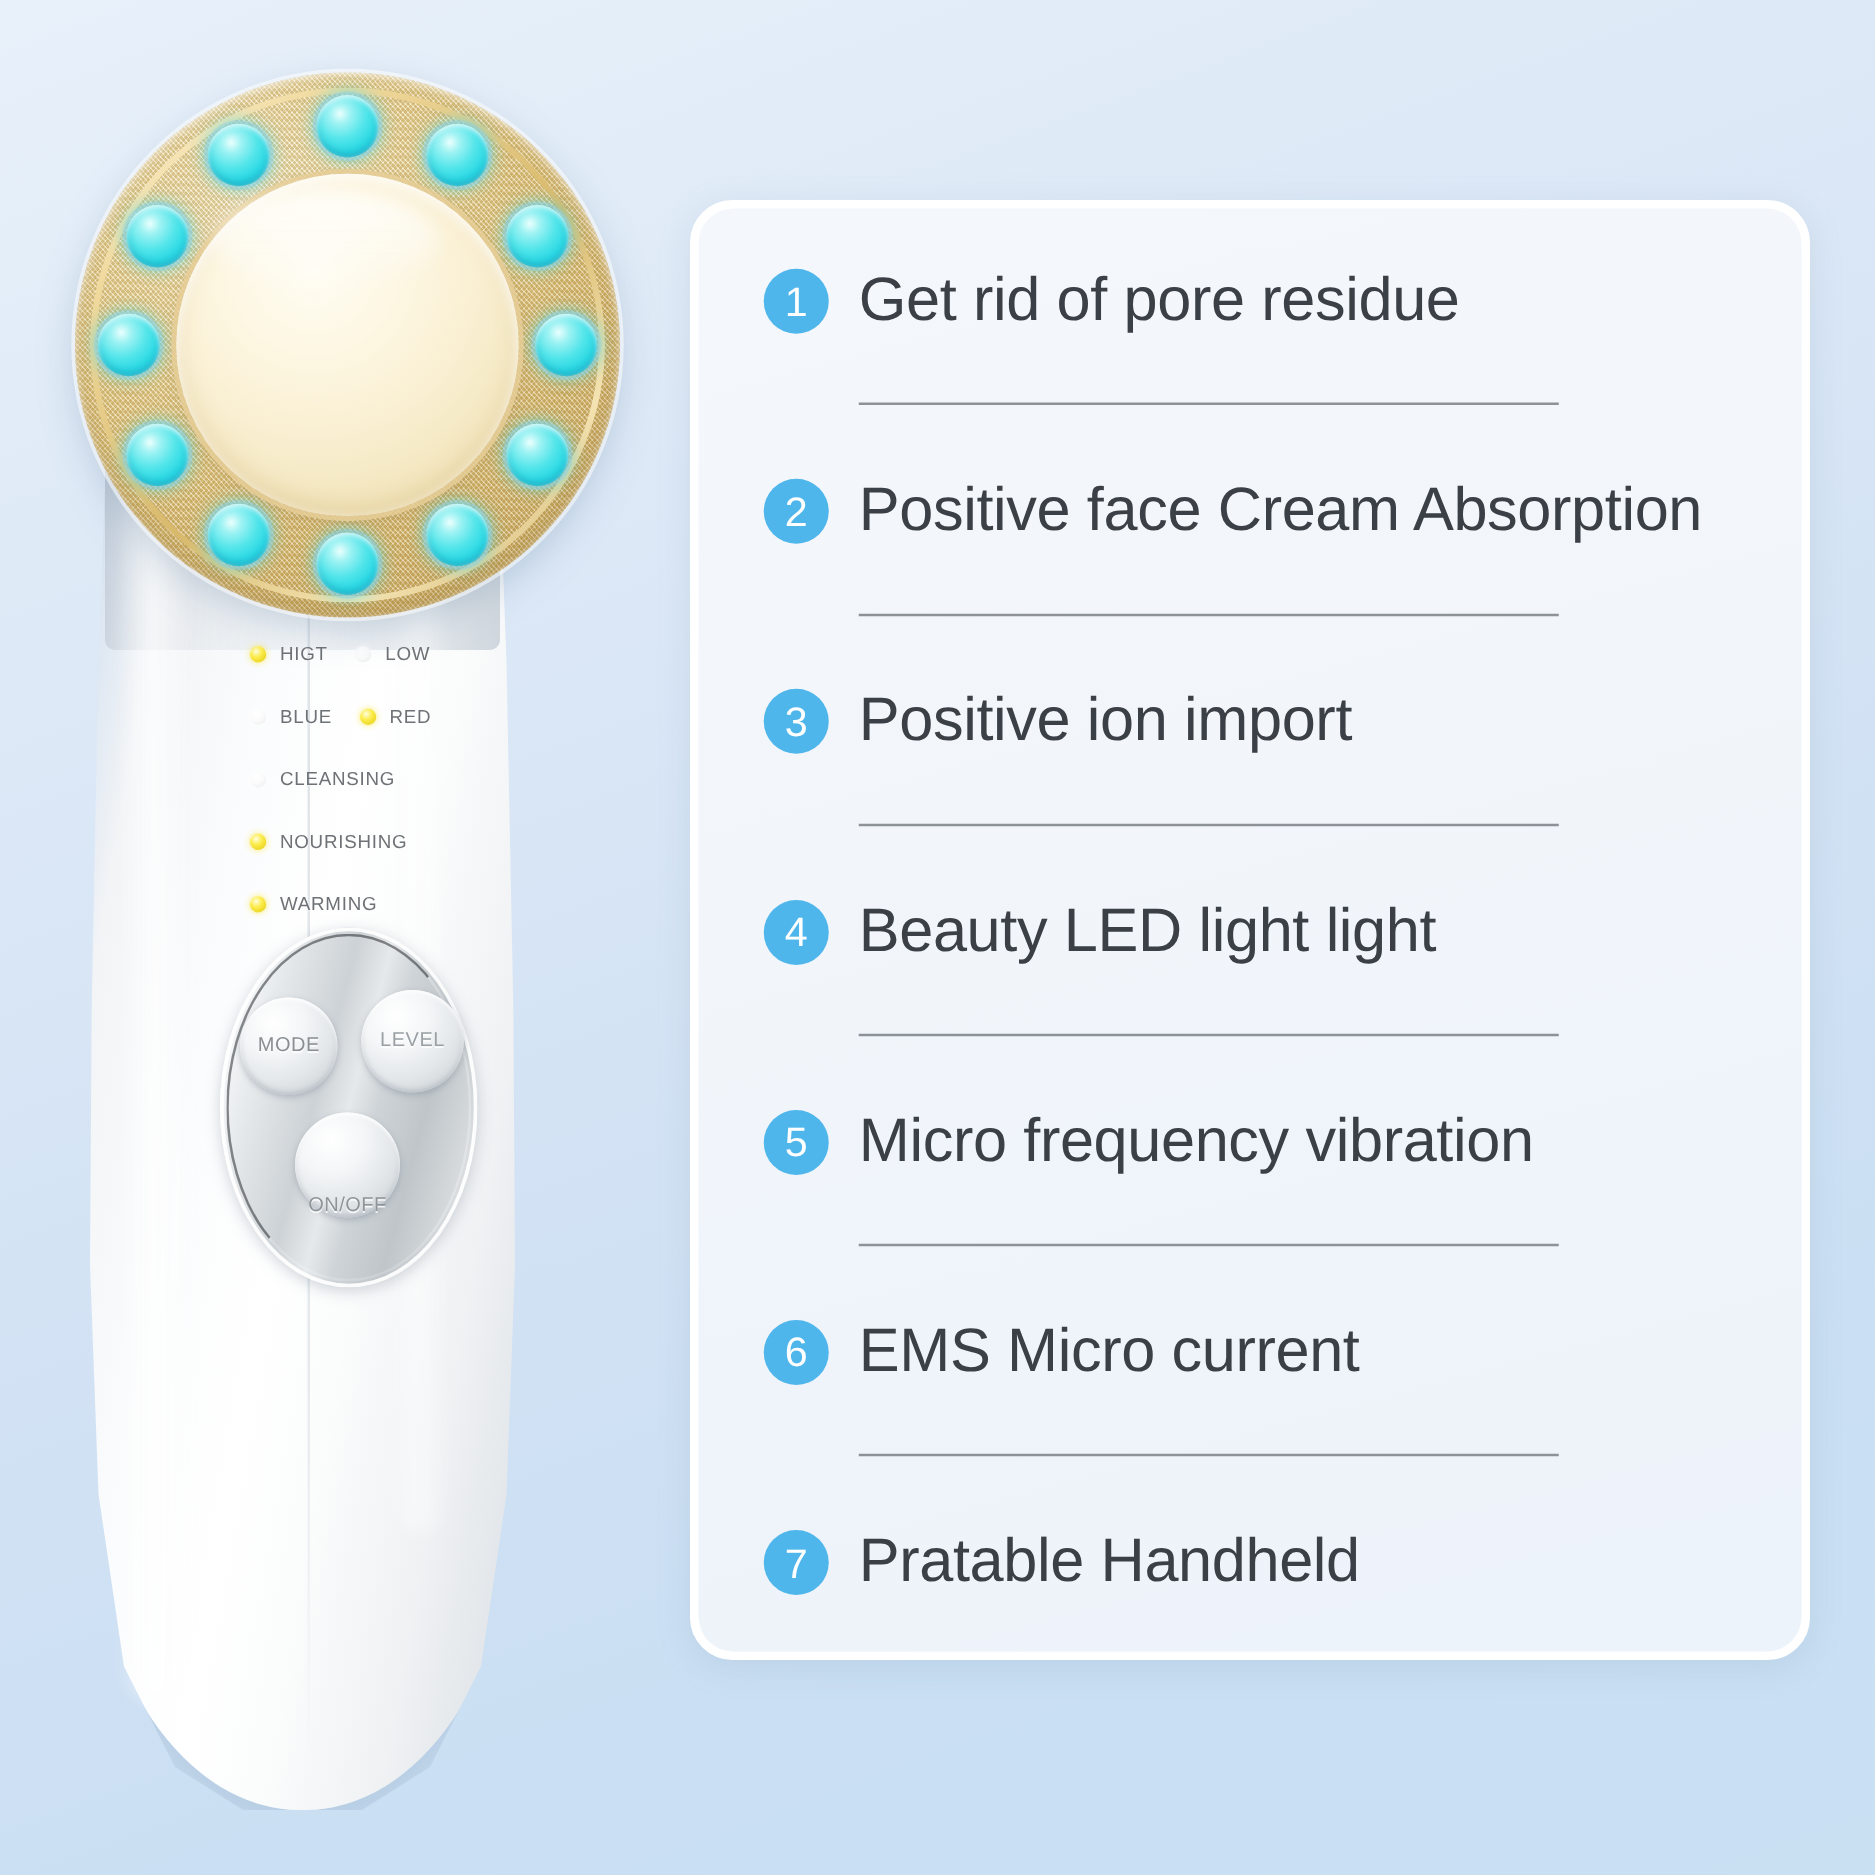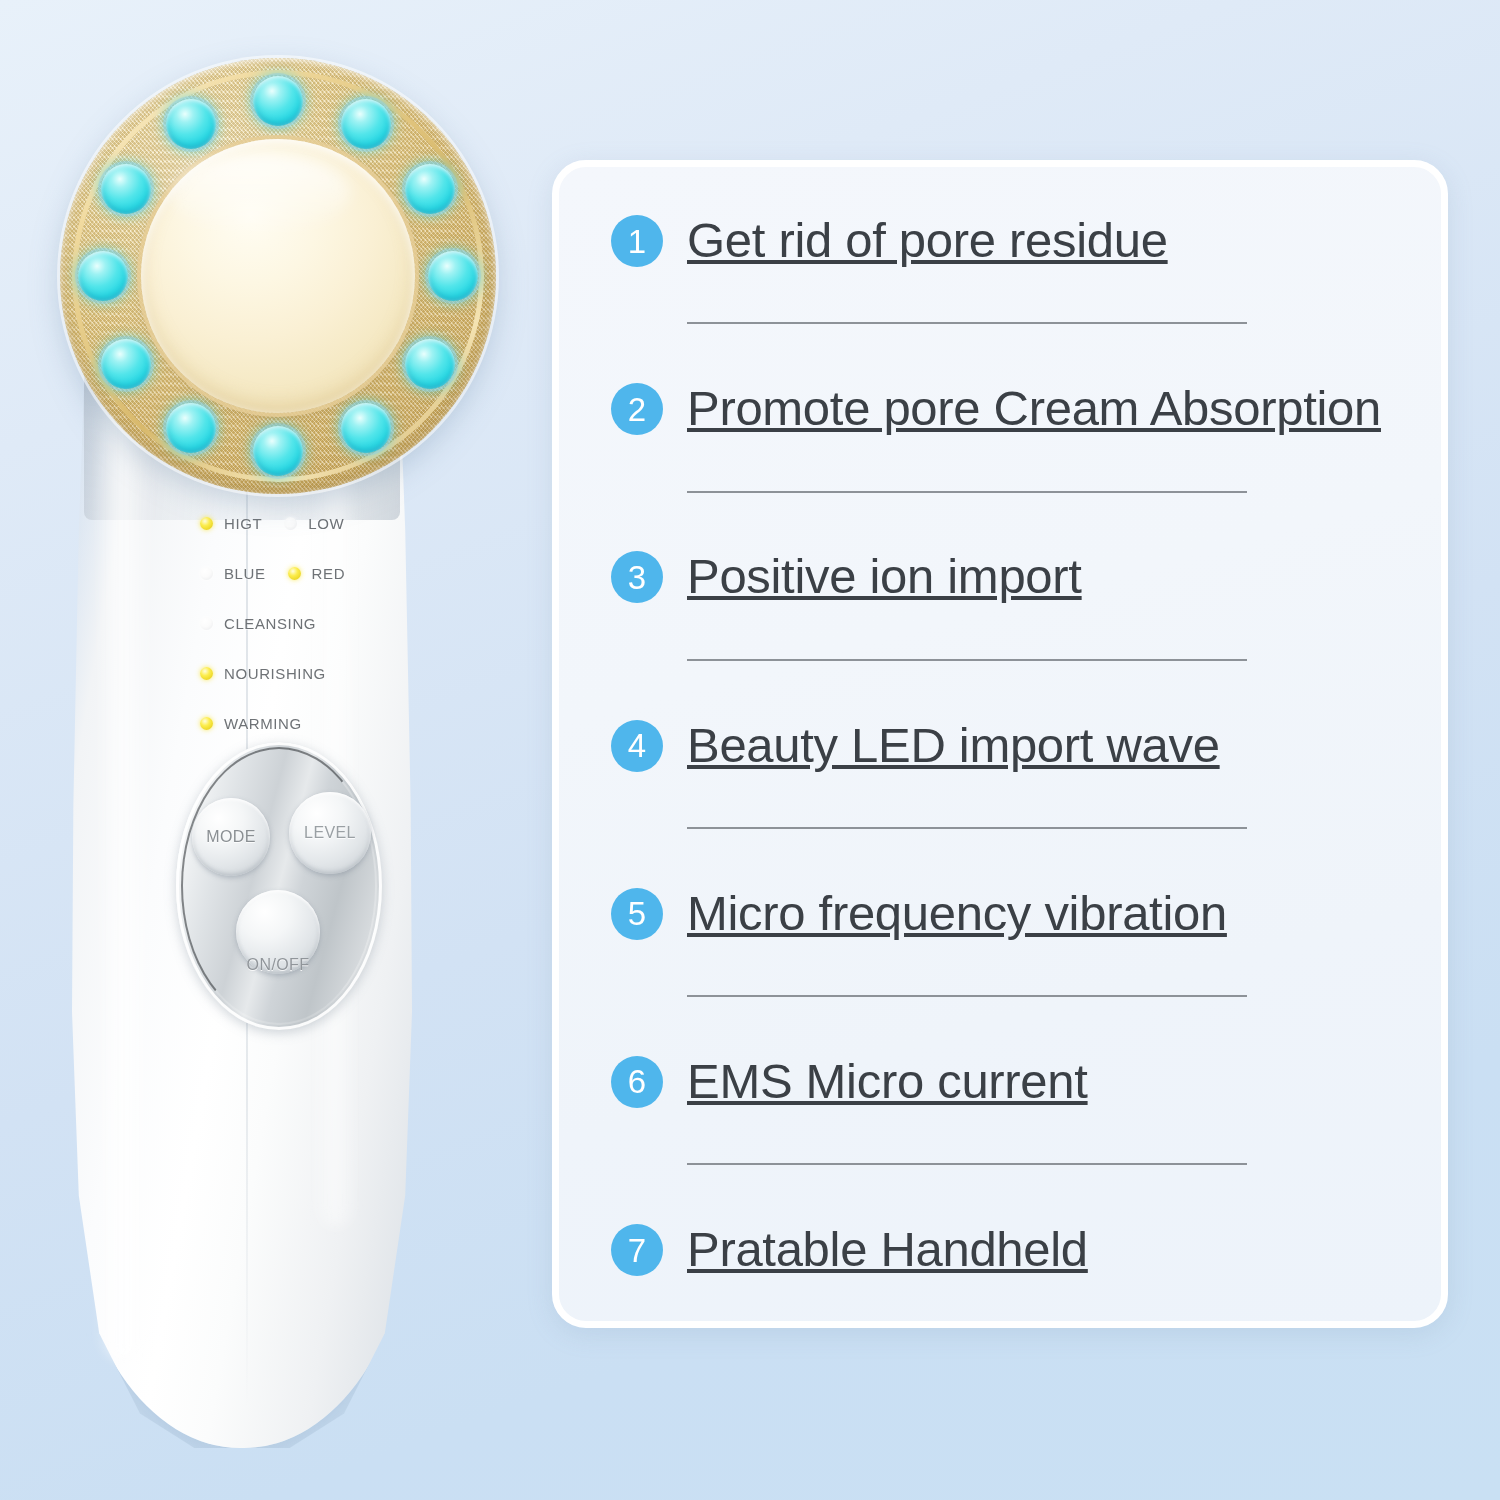--- a/index.html
+++ b/index.html
@@ -332,21 +332,20 @@
     margin-right: 24px;
   }
   .feat-text {
     font-size: 49px;
     line-height: 1.20;
     color: #3b4046;
     font-family: "Liberation Sans", sans-serif;
     font-weight: 400;
     letter-spacing: -0.3px;
     padding-top: 2px;
-    text-decoration: underline;
   }
   .feat-div {
     height: 2px;
     background: #8d9298;
     margin: 0 0 0 76px;
     width: 560px;
   }
 </style>
 </head>
 <body>
@@ -445,31 +444,31 @@
 
   <div id="panel">
     <div class="feat-list" id="feat-list">
         <div class="feat-item">
           <div class="badge">1</div>
           <div class="feat-text">Get rid of pore residue</div>
         </div>
         <div class="feat-div"></div>
         <div class="feat-item">
           <div class="badge">2</div>
-          <div class="feat-text">Promote pore Cream Absorption</div>
+          <div class="feat-text">Positive face Cream Absorption</div>
         </div>
         <div class="feat-div"></div>
         <div class="feat-item">
           <div class="badge">3</div>
           <div class="feat-text">Positive ion import</div>
         </div>
         <div class="feat-div"></div>
         <div class="feat-item">
           <div class="badge">4</div>
-          <div class="feat-text">Beauty LED import wave</div>
+          <div class="feat-text">Beauty LED light light</div>
         </div>
         <div class="feat-div"></div>
         <div class="feat-item">
           <div class="badge">5</div>
           <div class="feat-text">Micro frequency vibration</div>
         </div>
         <div class="feat-div"></div>
         <div class="feat-item">
           <div class="badge">6</div>
           <div class="feat-text">EMS Micro current</div>

